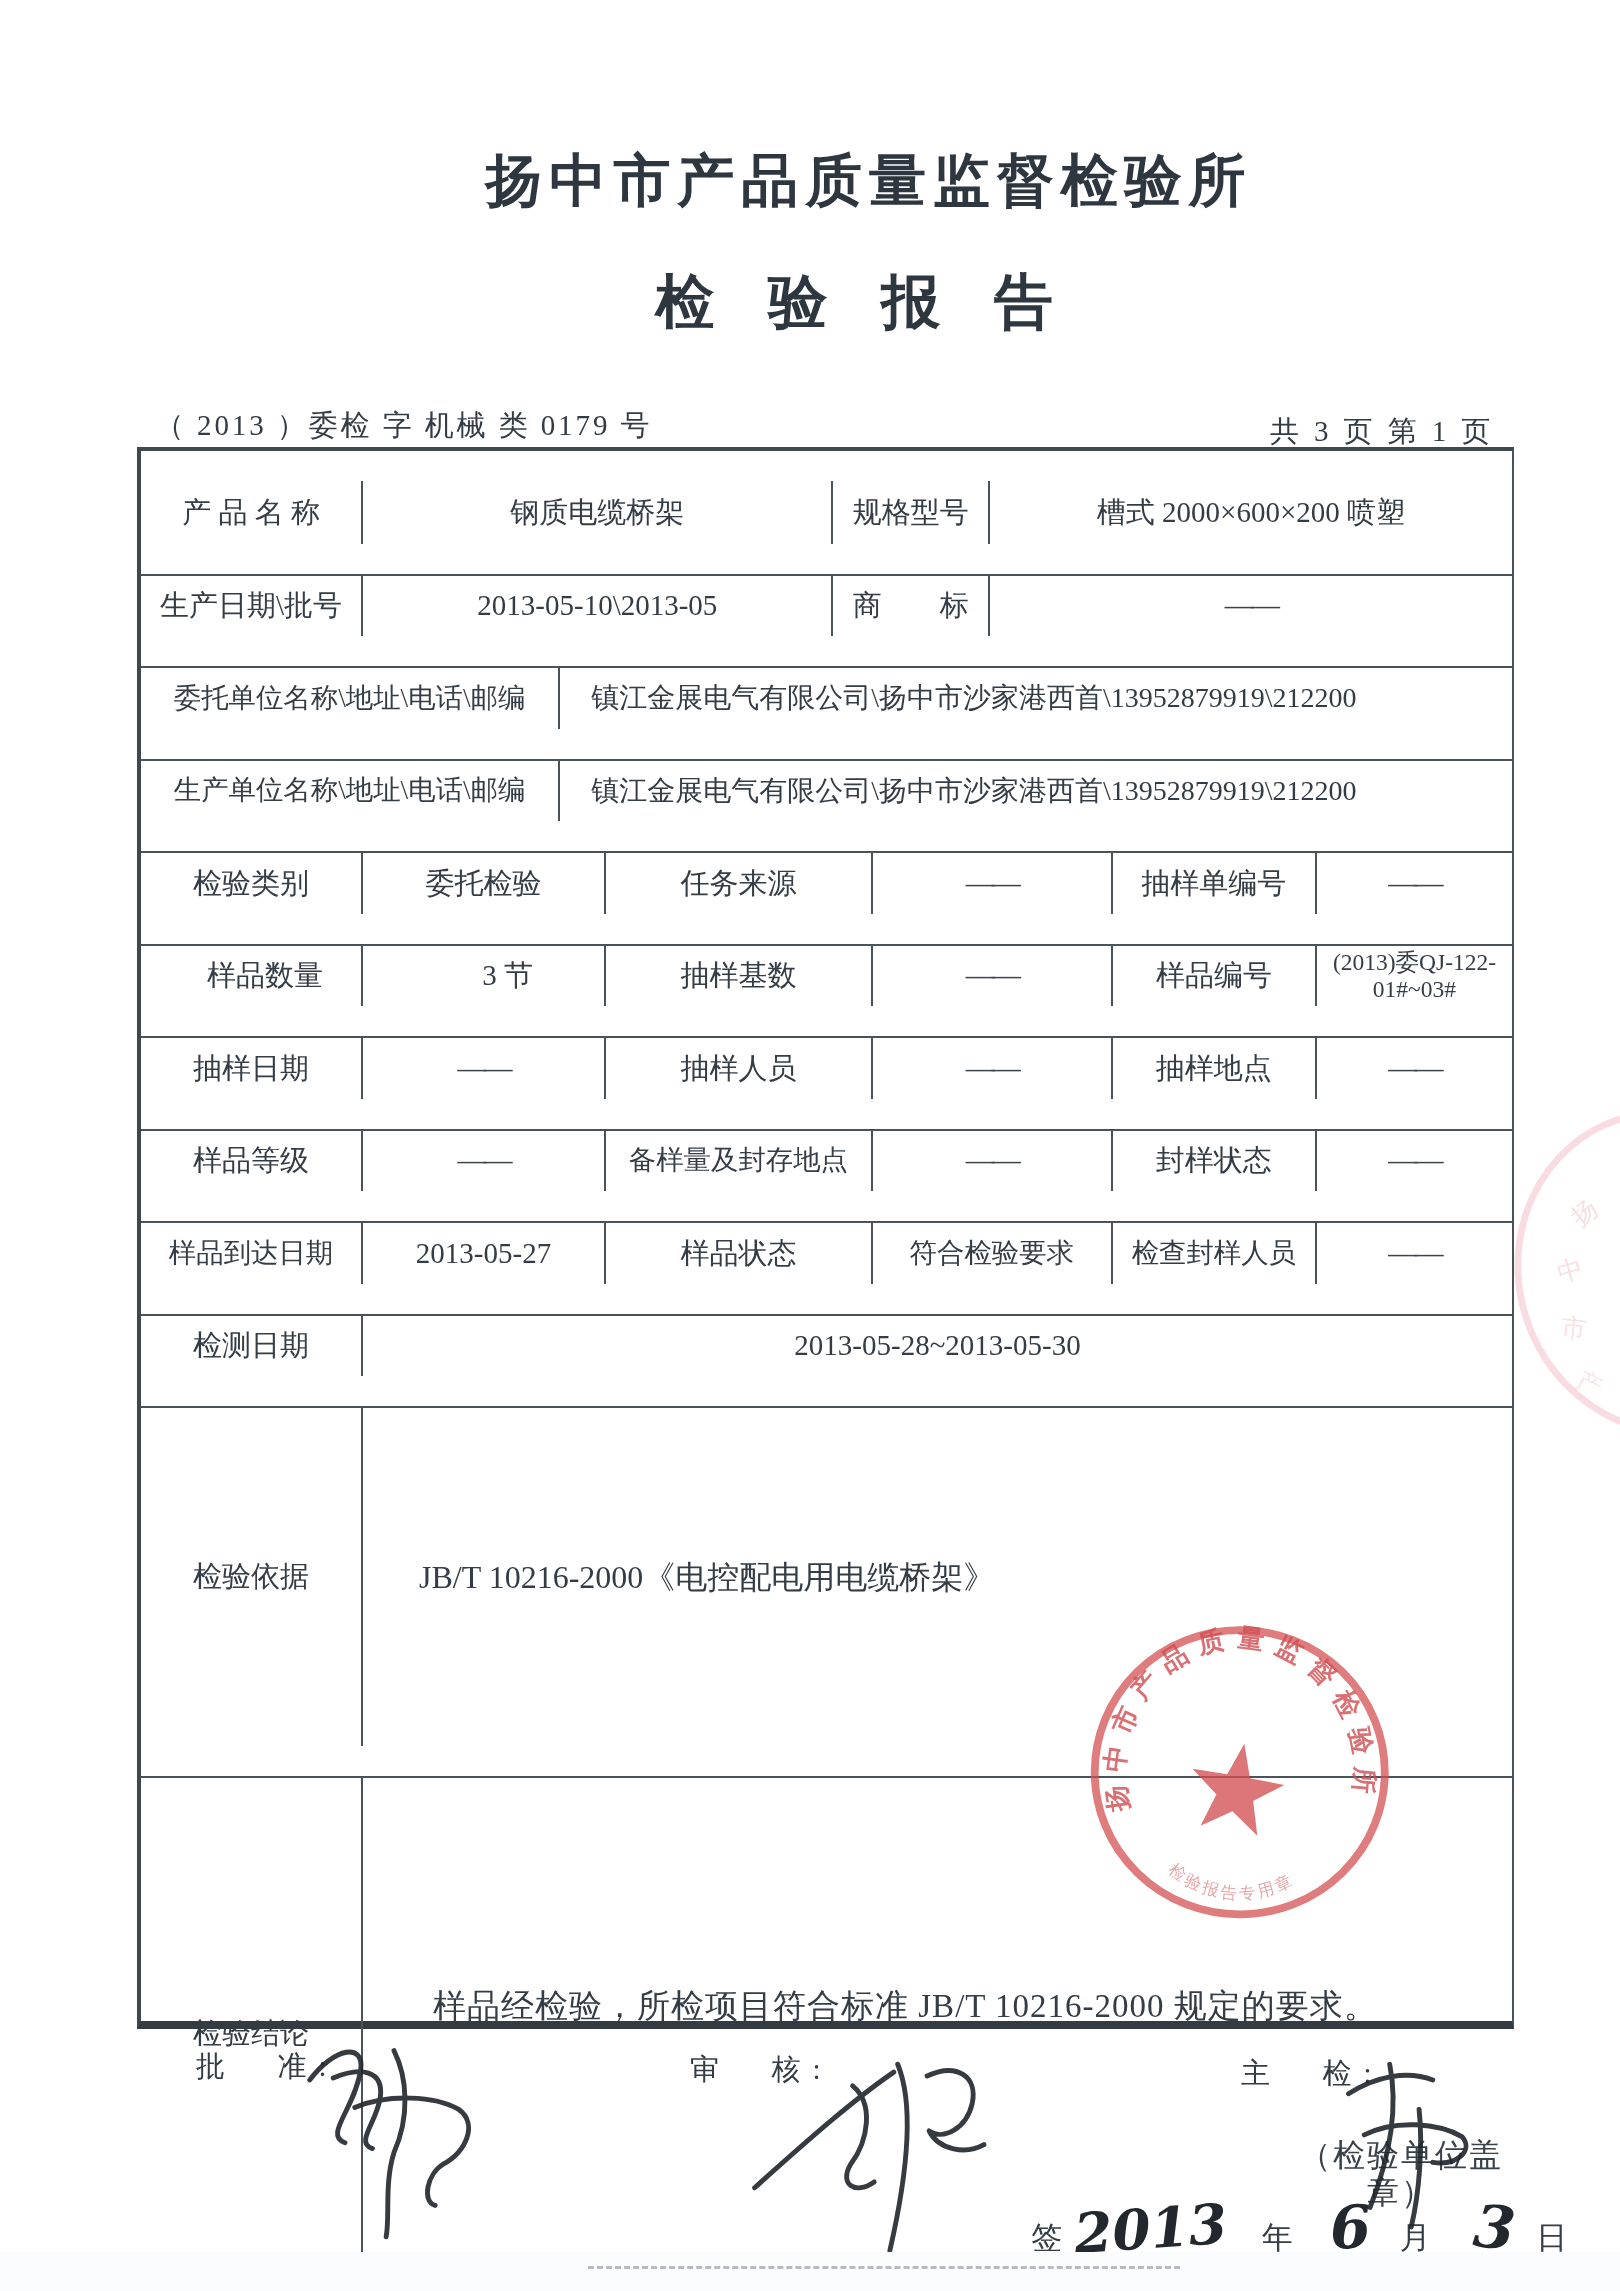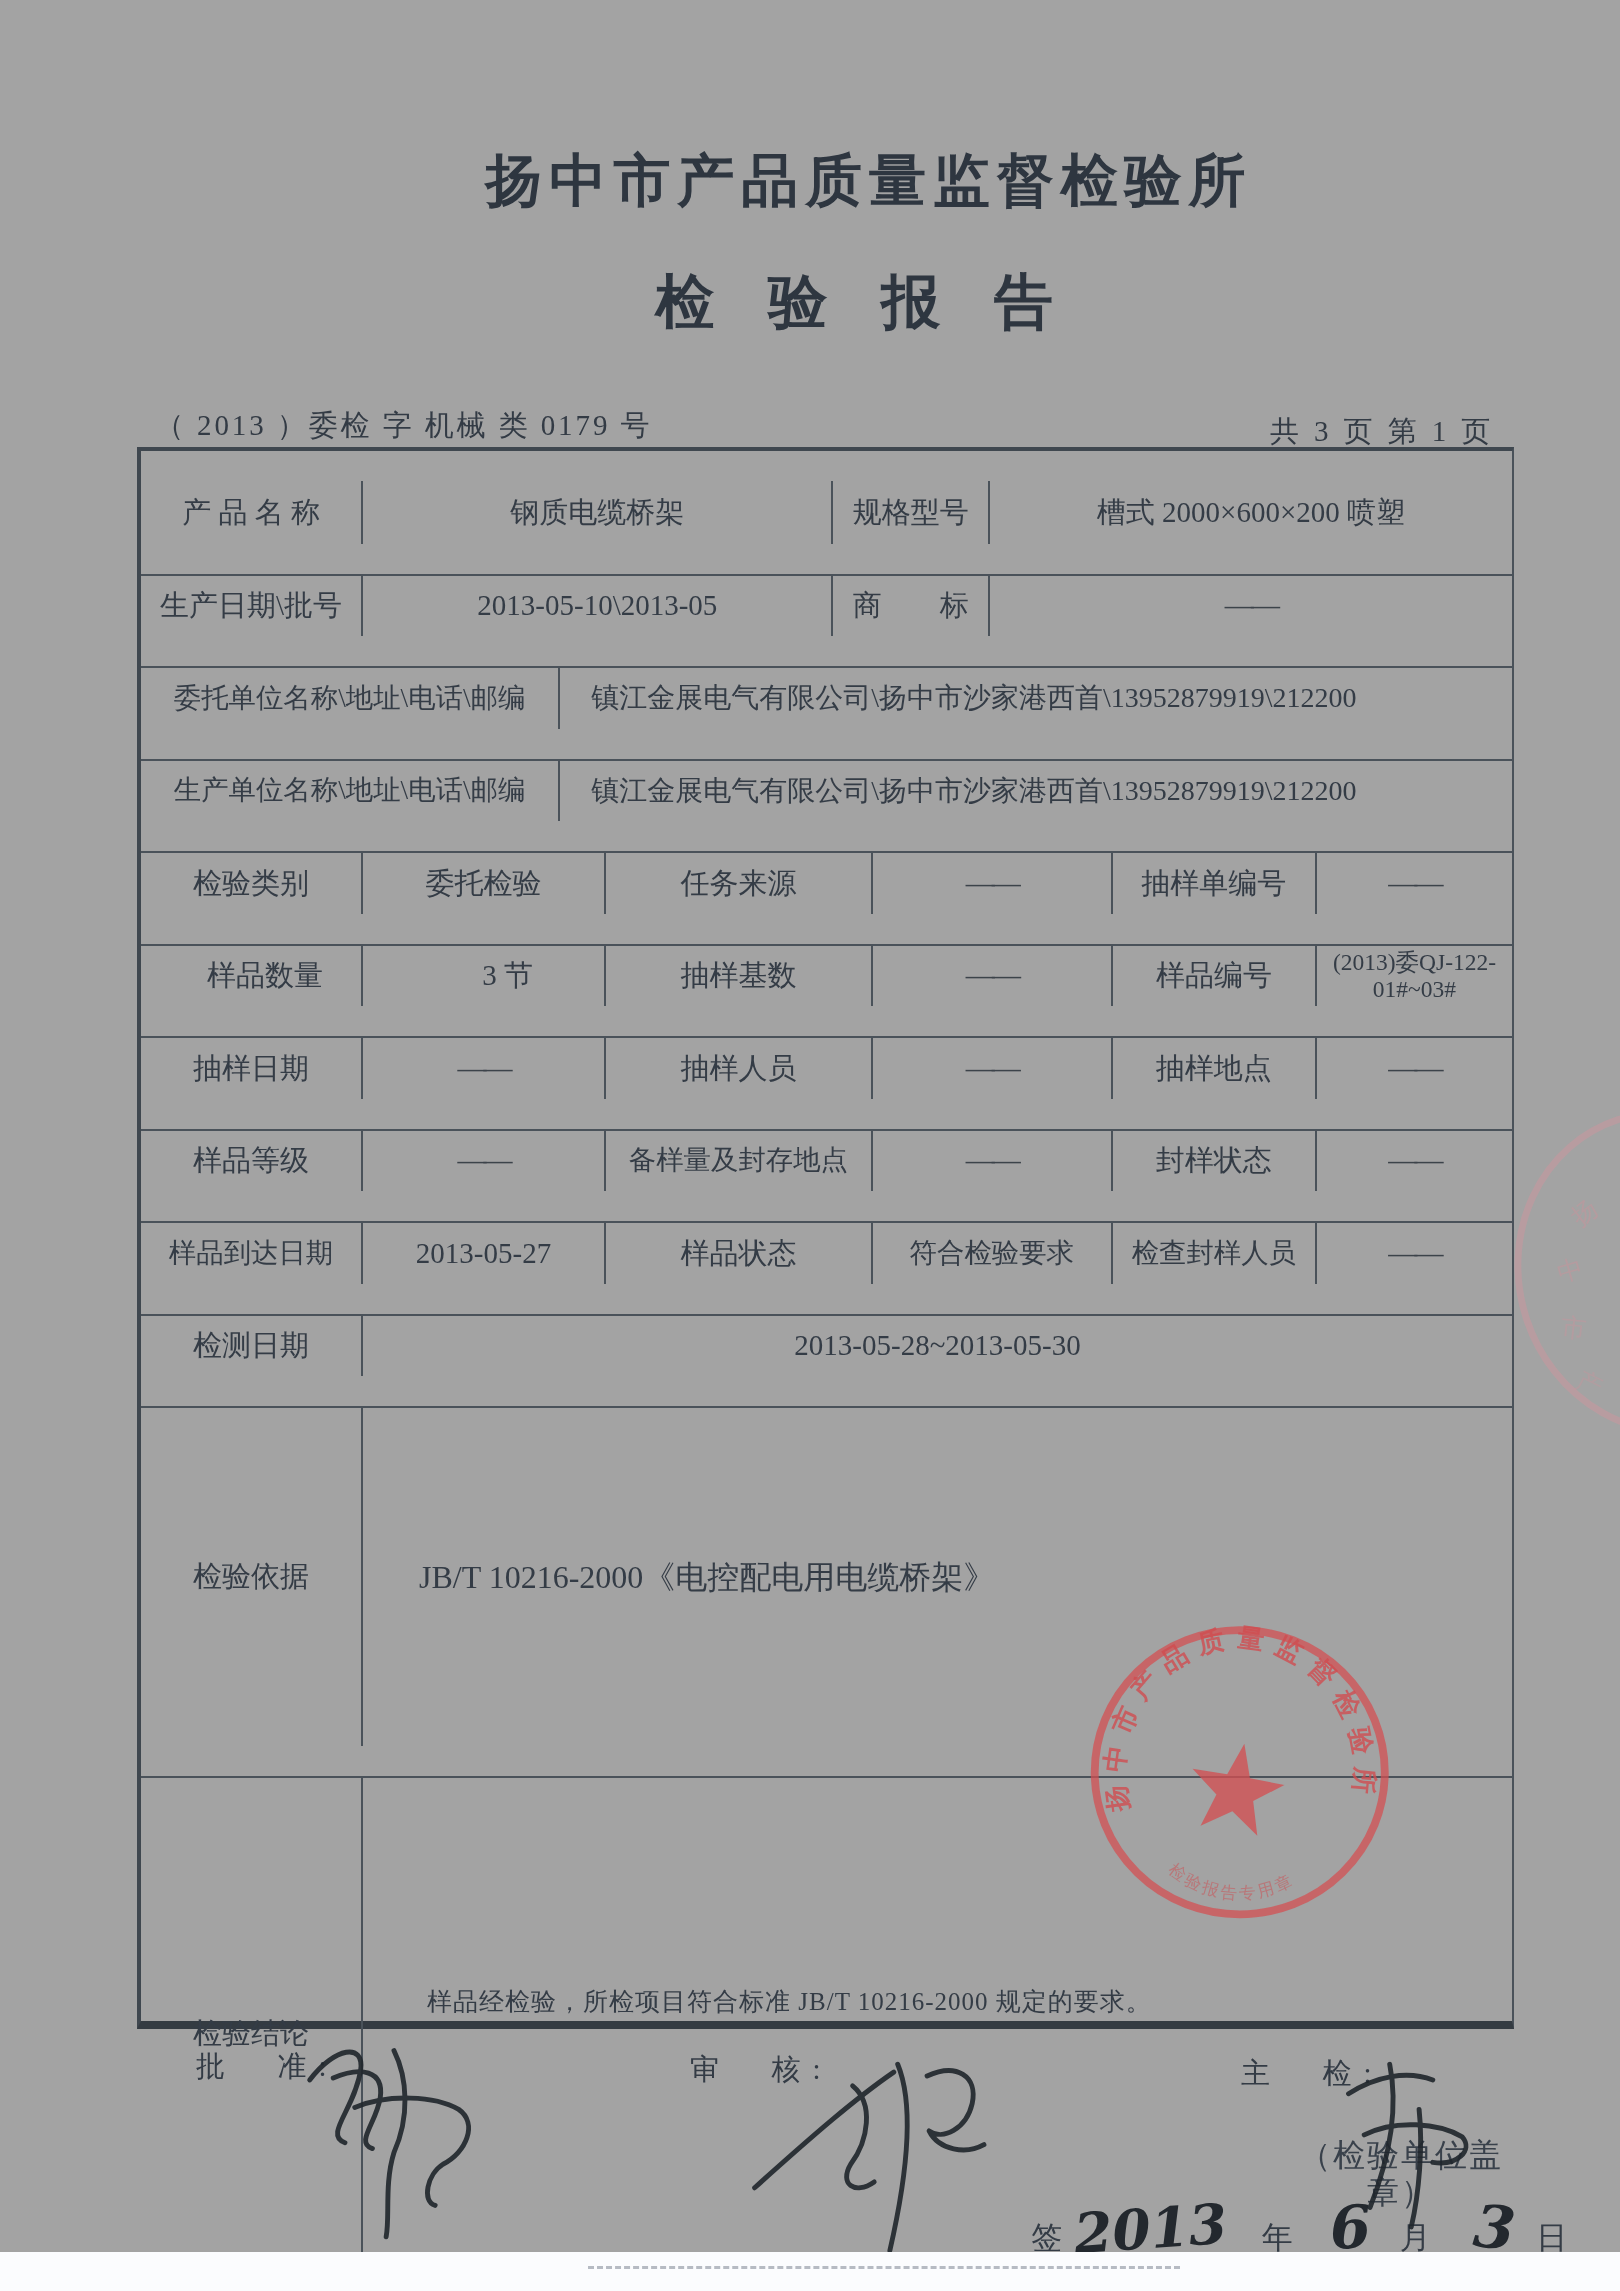--- a/index.html
+++ b/index.html
@@ -1,18 +1,18 @@
 <!DOCTYPE html>
 <html><head>
 <meta charset="utf-8">
 <style>
   html,body{margin:0;padding:0;background:#d8dde6;}
   #page{
     position:relative;width:1620px;height:2292px;margin:0 auto;
-    background:#a3a3a3;
+    background:#ffffff;
     overflow:hidden;
     font-family:"Liberation Serif","DejaVu Serif",serif;
     color:#333b45;
   }
   .abs{position:absolute;}
   
   .t1{left:59px;top:143px;width:1620px;text-align:center;font-size:57px;font-weight:bold;letter-spacing:6.9px;color:#2e3640;}
   .t2{left:54px;top:263px;width:1620px;text-align:center;font-size:59px;font-weight:bold;letter-spacing:19.6px;color:#2e3640;}
   .report-no{left:155px;top:406px;font-size:29px;letter-spacing:2.9px;}
   .page-info{left:1270px;top:412px;font-size:29px;letter-spacing:3.9px;}
@@ -29,21 +29,21 @@
      font-size:29px;color:#343c46;text-align:center;line-height:1.15;}
   .c:last-child{border-right:none;}
   .c.left{justify-content:flex-start;text-align:left;}
   .dash{letter-spacing:-2.9px;color:#3c434a;}
   .sm{font-size:23.5px;}
   .md{font-size:27.4px;}
   .val29{font-size:28px;letter-spacing:0px;}
   
   .rel{position:relative;}
   .basis-val{padding-left:56px;font-size:32px;}
-  .concl-text{position:absolute;left:64px;top:210px;font-size:25px;letter-spacing:1px;white-space:nowrap;}
+  .concl-text{position:absolute;left:70px;top:210px;font-size:33px;letter-spacing:1px;white-space:nowrap;}
   .seal-note{position:absolute;left:927px;top:359px;font-size:32px;letter-spacing:2px;color:#39414b;}
   .issue-line{position:absolute;left:663px;top:416px;display:flex;align-items:baseline;font-size:31px;}
   .issue-label{letter-spacing:2px;}
   .hw{font-family:"DejaVu Serif",serif;font-weight:bold;color:#23282e;font-style:italic;}
   .hw-year{font-size:55px;margin-left:3.9px;transform:rotate(-4deg);display:inline-block;}
   .hw-month{font-size:59px;margin-left:37px;transform:rotate(-3deg);display:inline-block;}
   .hw-day{font-size:59px;margin-left:43px;transform:rotate(6deg);display:inline-block;}
   .u-year{margin-left:35px;}
   .u-month{margin-left:29px;}
   .u-day{margin-left:21.6px;}

